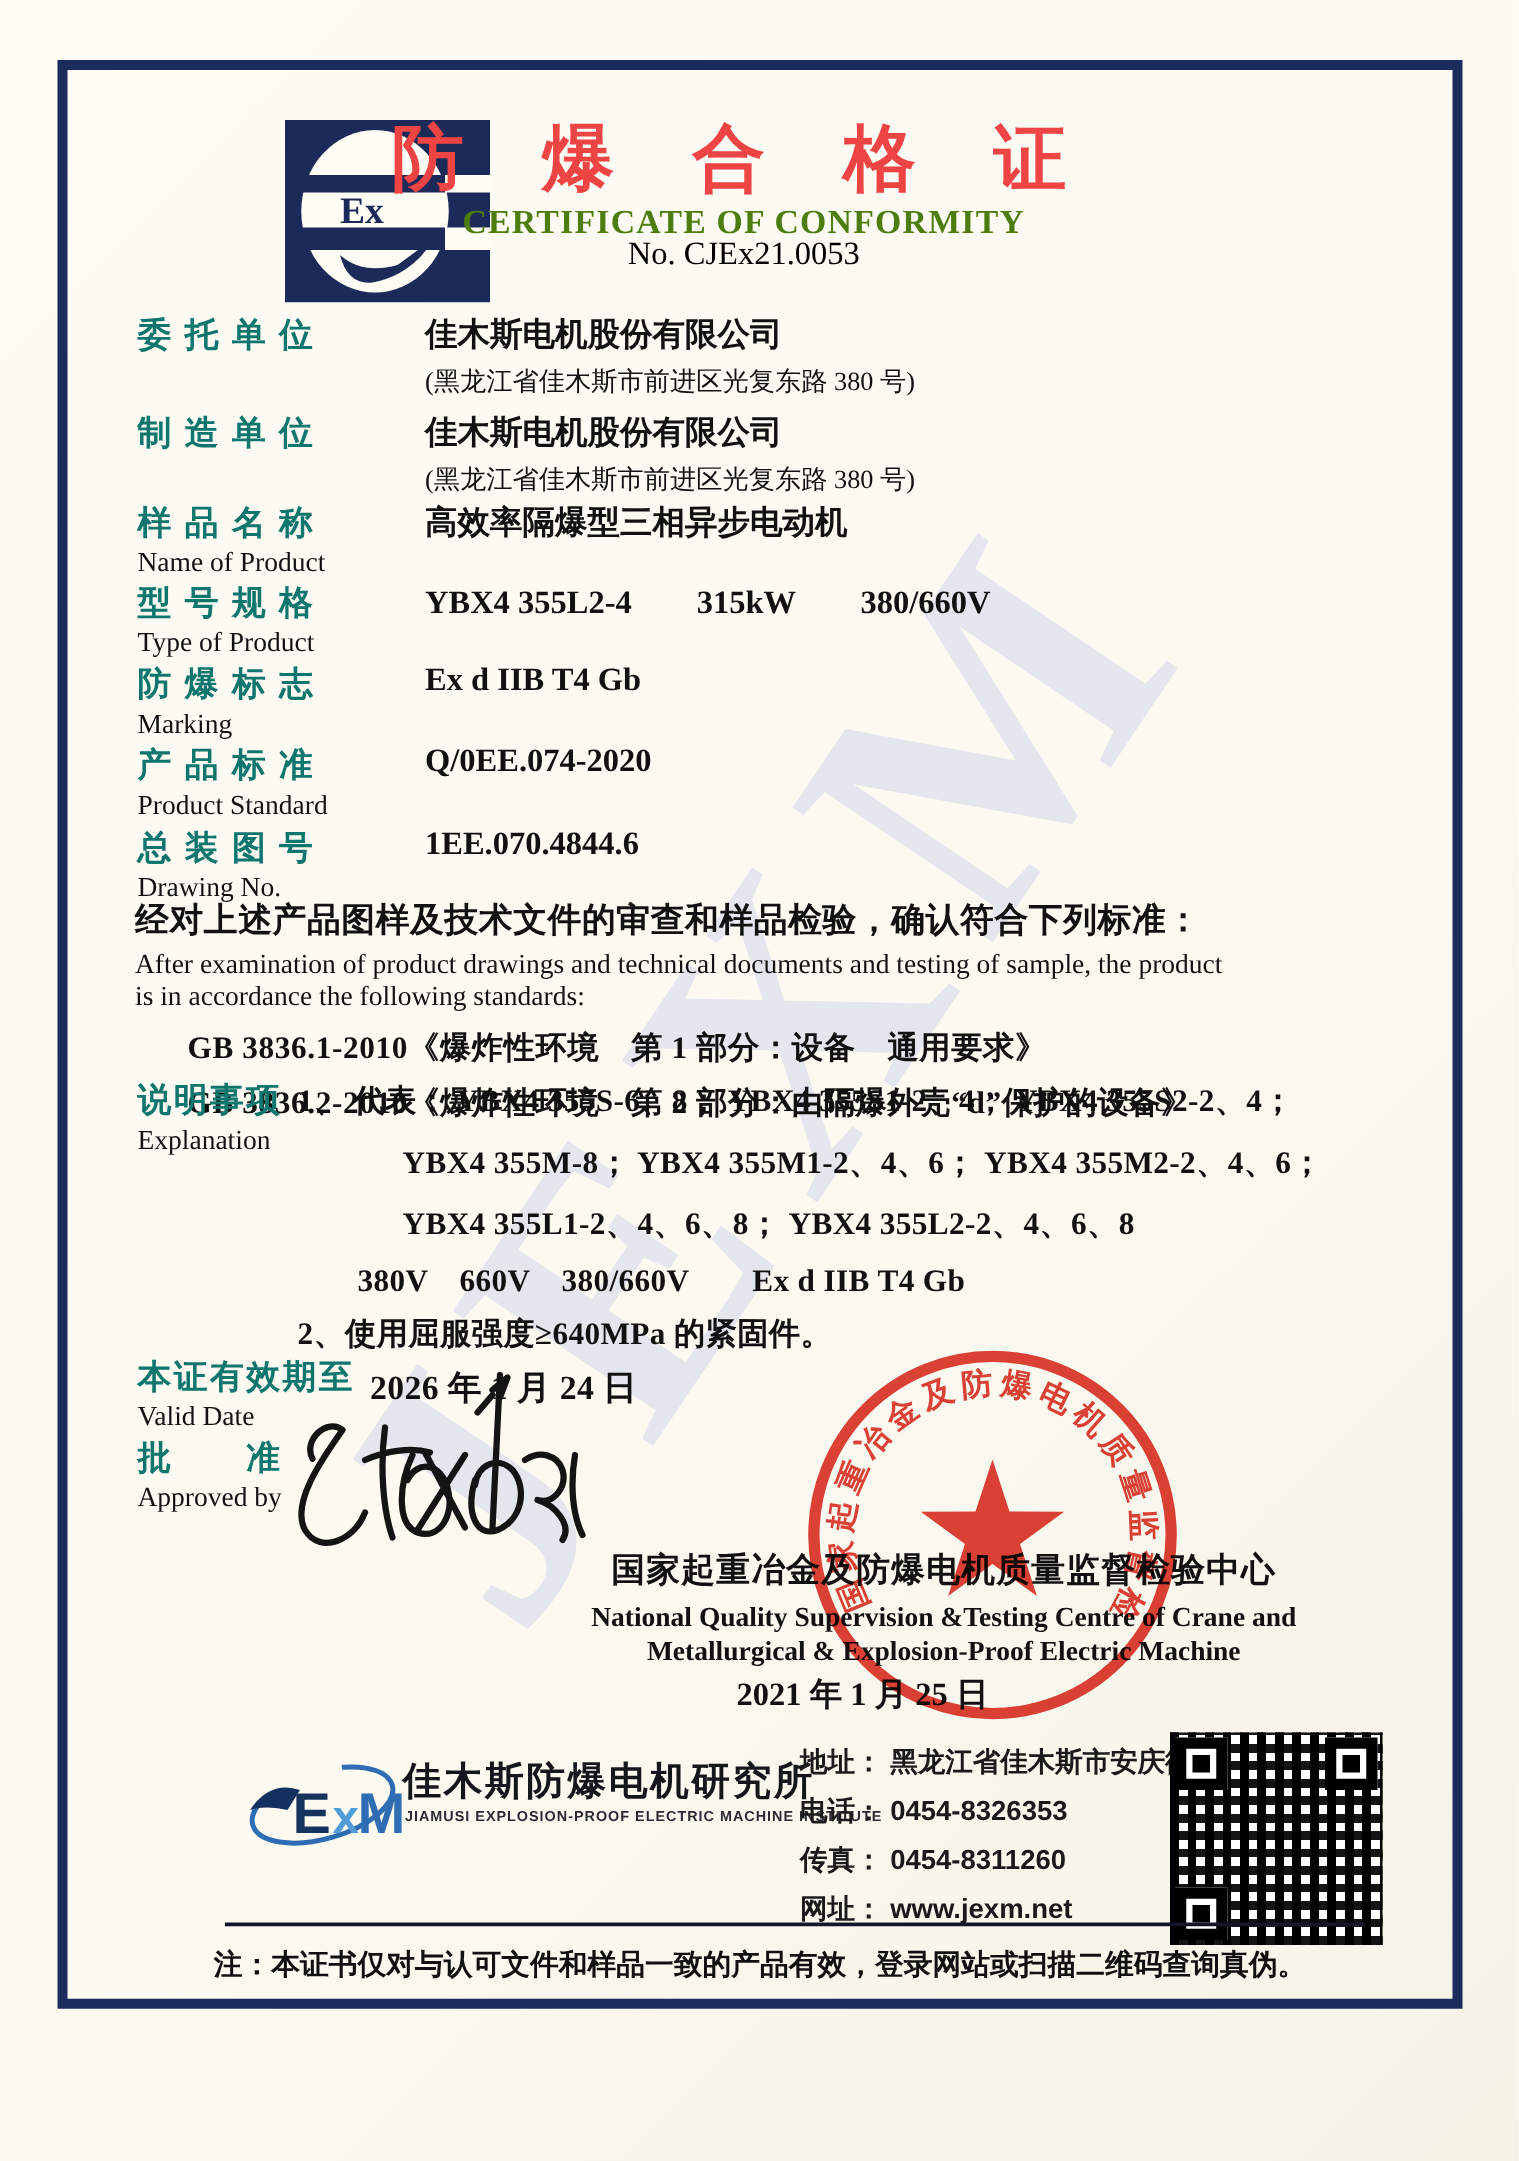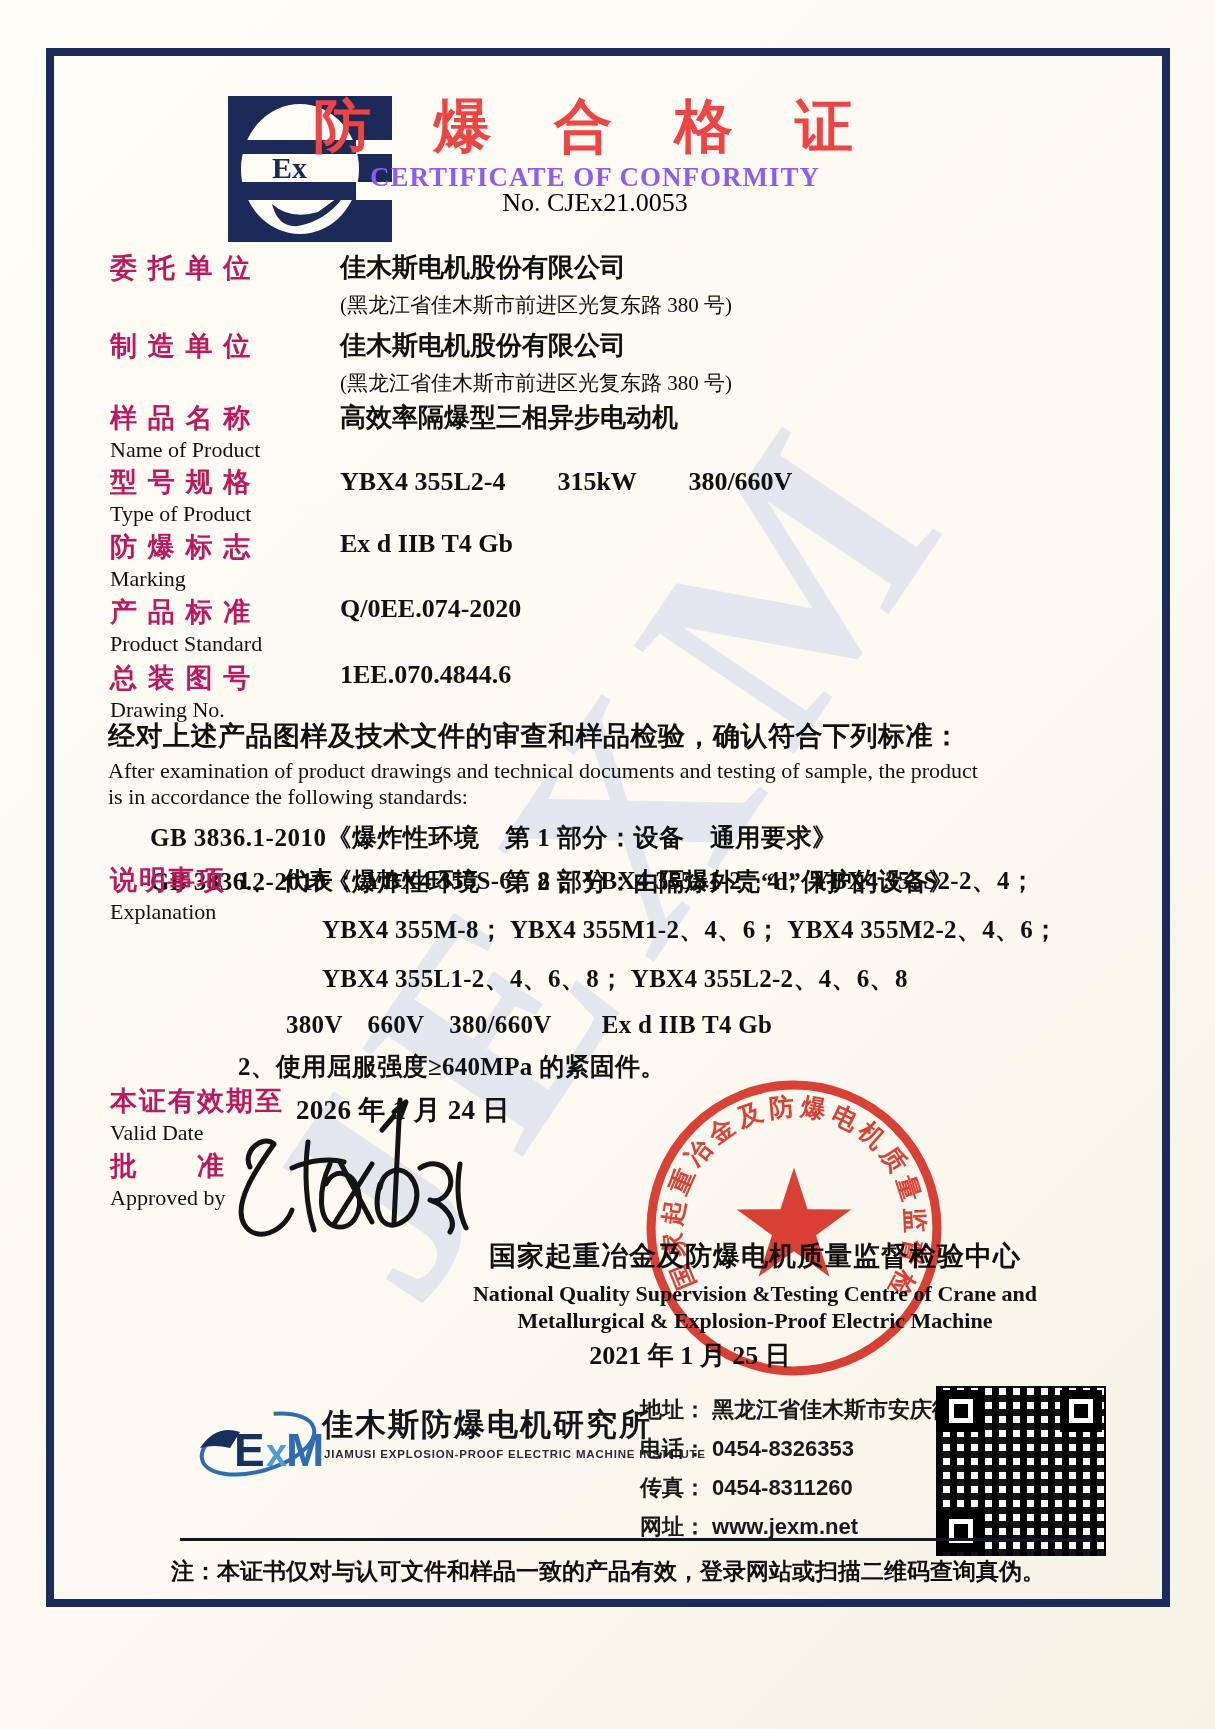--- a/index.html
+++ b/index.html
@@ -20,29 +20,29 @@
     letter-spacing:38px;color:#cdd2ec;opacity:.48;z-index:0;
     transform:rotate(-56deg);user-select:none;
   }
   
   .title{
     position:absolute;left:290px;top:88px;width:610px;text-align:center;
     font-size:58px;font-weight:bold;color:#ef4444;letter-spacing:24px;z-index:2;
   }
   .subtitle{
     position:absolute;left:290px;top:162px;width:610px;text-align:center;
-    font-size:27px;font-weight:bold;color:#8b5cf6;letter-spacing:1px;z-index:2;
+    font-size:27px;font-weight:bold;color:#4d7c0f;letter-spacing:1px;z-index:2;
   }
   .cert-no{
     position:absolute;left:290px;top:188px;width:610px;text-align:center;
     font-size:26px;font-weight:normal;color:#000;z-index:2;
   }
   
   .row{position:absolute;left:110px;width:1000px;z-index:2;}
-  .label-cn{font-size:27px;font-weight:bold;color:#be185d;letter-spacing:2px;}
+  .label-cn{font-size:27px;font-weight:bold;color:#0f766e;letter-spacing:2px;}
   .label-en{font-size:22px;color:#111;margin-top:1px;}
   .val{position:absolute;left:230px;top:0;width:760px;font-size:26px;font-weight:bold;color:#111;}
   .val .note{font-size:21px;font-weight:normal;margin-top:6px;}
   
   .stmt{position:absolute;left:108px;top:718px;width:1005px;z-index:2;}
   .stmt-cn{font-size:27px;font-weight:bold;letter-spacing:.5px;}
   .stmt-en{font-size:22px;line-height:26px;margin-top:4px;}
   .std{font-size:25px;font-weight:bold;margin-top:11px;padding-left:42px;letter-spacing:.5px;}
   
   .exp-line{position:absolute;font-size:25px;font-weight:bold;z-index:2;letter-spacing:.3px;}

